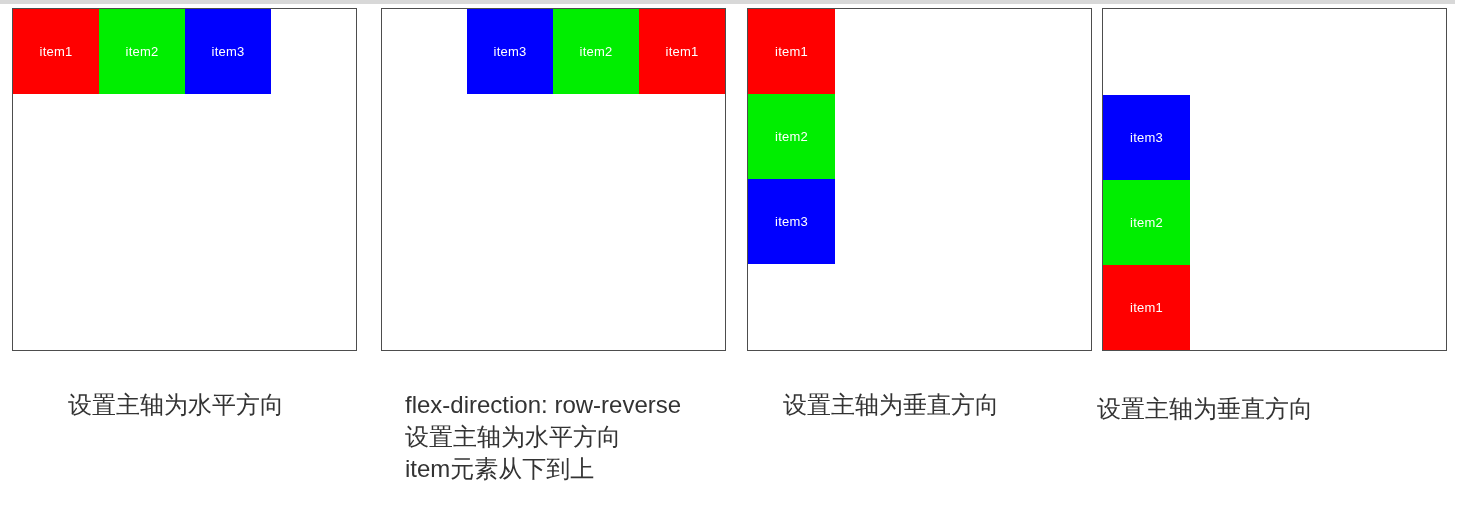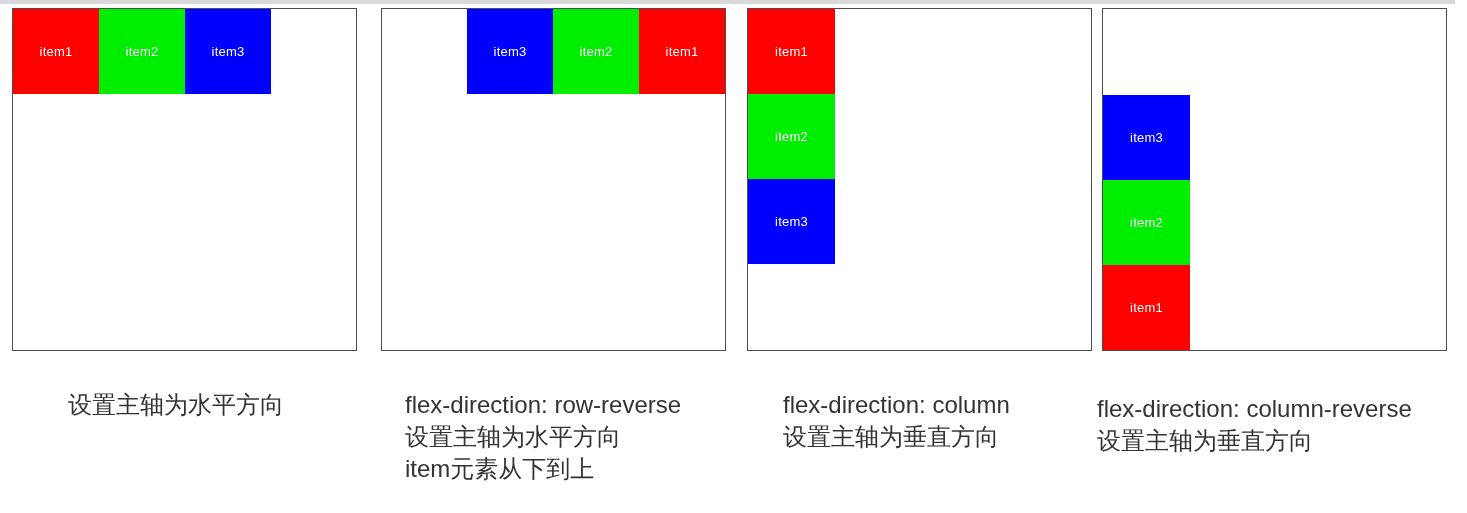--- a/index.html
+++ b/index.html
@@ -124,36 +124,34 @@
         <span>item1</span>
       </div>
       <div class="item" style="background: rgb(0, 238, 0);">
         <span>item2</span>
       </div>
       <div class="item" style="background: rgb(0, 0, 255);">
         <span>item3</span>
       </div>
     </div>
     <div class="caption">
-      <div>flex-direction: column</div>
       <div>设置主轴为垂直方向</div>
     </div>
   </div>
 
   <div class="panel p4">
     <div class="flexbox dir-column-reverse">
       <div class="item" style="background: rgb(255, 0, 0);">
         <span>item1</span>
       </div>
       <div class="item" style="background: rgb(0, 238, 0);">
         <span>item2</span>
       </div>
       <div class="item" style="background: rgb(0, 0, 255);">
         <span>item3</span>
       </div>
     </div>
     <div class="caption">
-      <div>flex-direction: column-reverse</div>
       <div>设置主轴为垂直方向</div>
     </div>
   </div>
 
 </div>
 
 </body></html>

